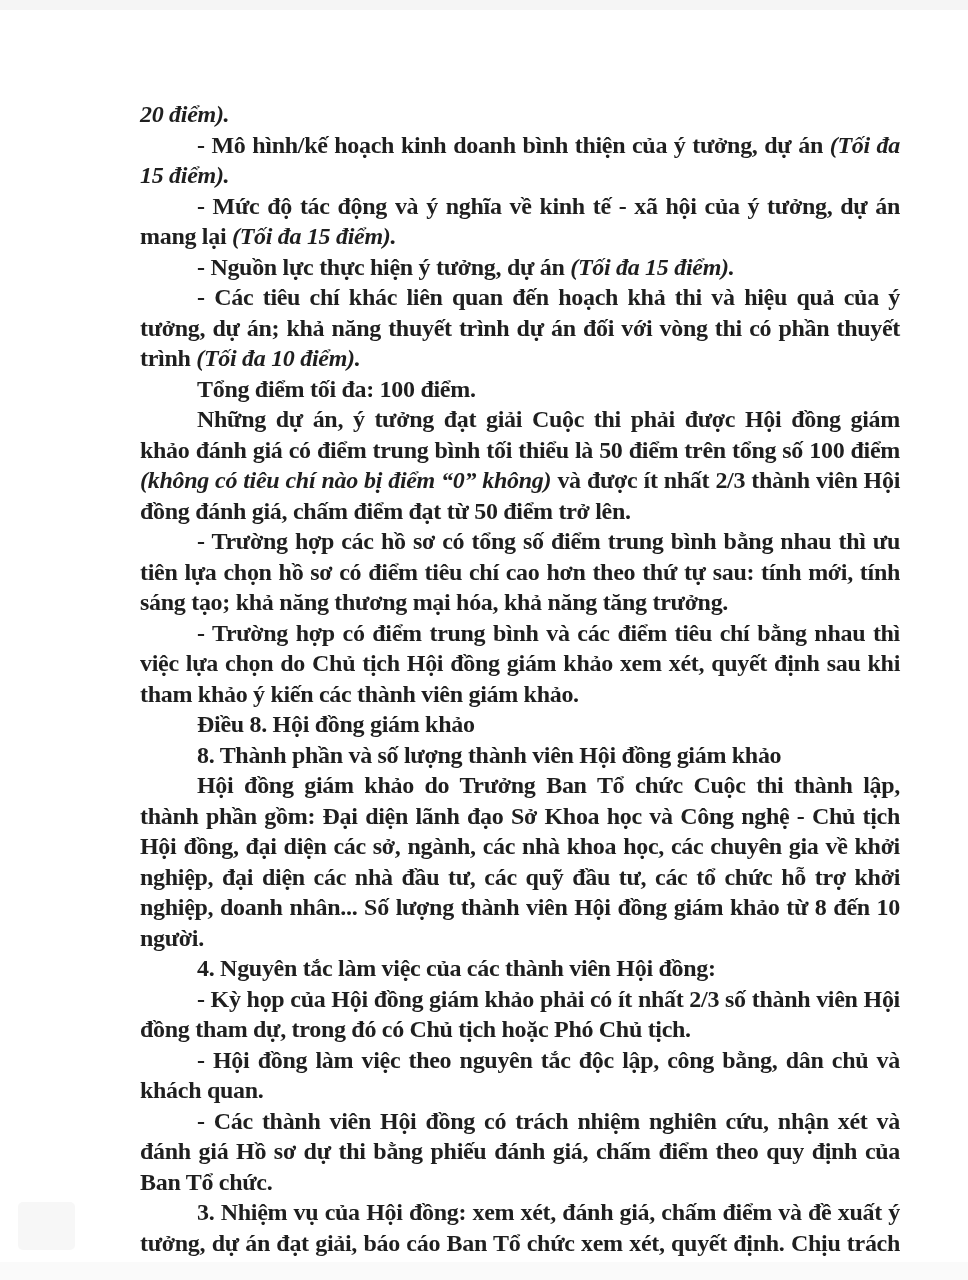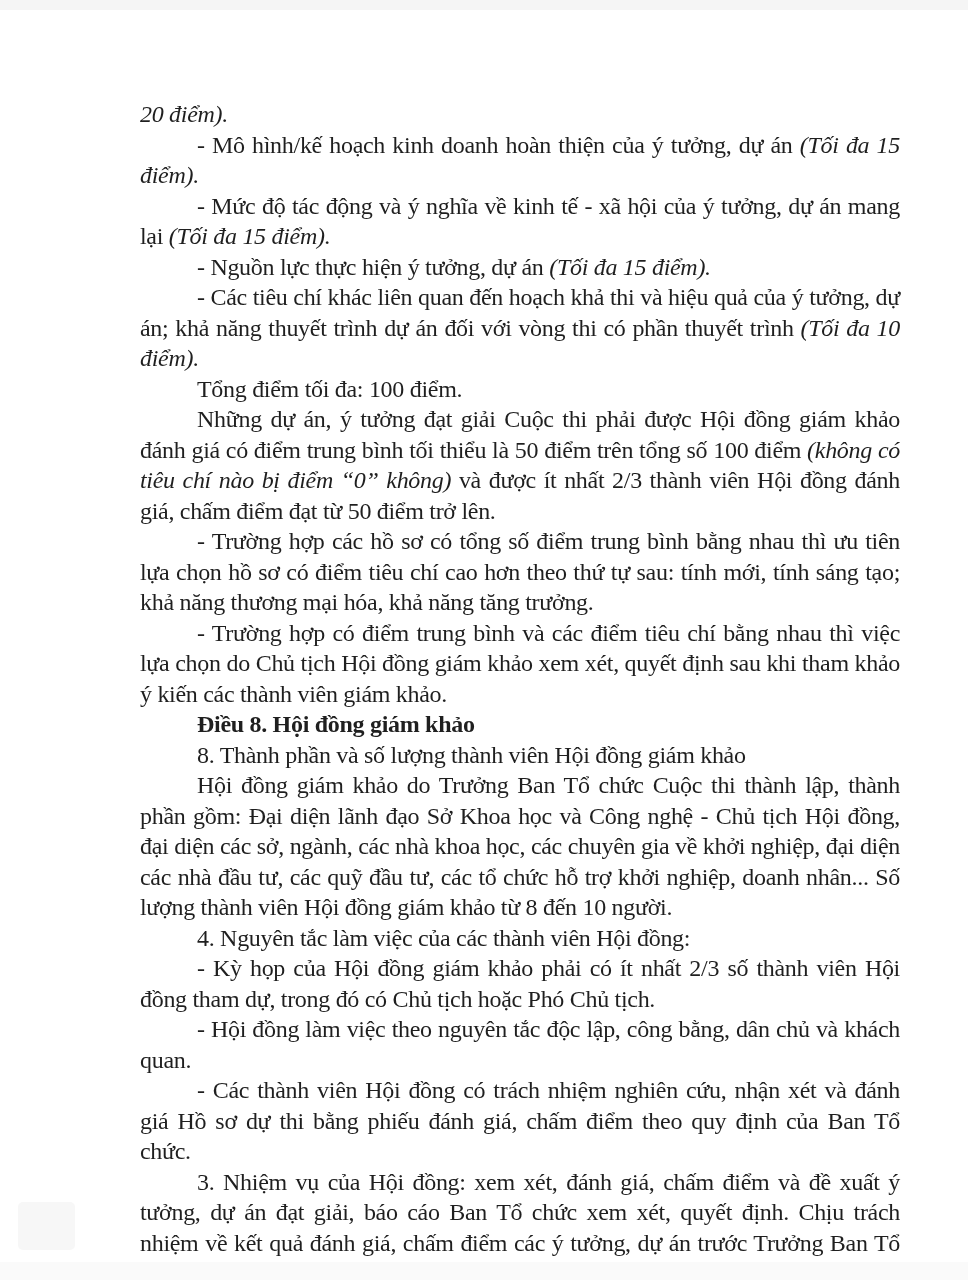--- a/index.html
+++ b/index.html
@@ -19,33 +19,33 @@
   .corner-box {
     position: absolute; left: 18px; top: 1202px; width: 57px; height: 48px;
     border-radius: 5px;
   }
   .doc-body {
     position: absolute; left: 140px; top: 99px; width: 760px;
     font-size: 24px; line-height: 30.5px;
     letter-spacing: -0.3px;
     text-align: justify;
   }
-  .doc-body p { margin: 0; padding: 0; }
+  .doc-body p { margin: 0; padding: 0; font-weight: bold; }
   .doc-body p.indent { text-indent: 57px; }
   .doc-body p.bold { font-weight: bold; }
   .doc-body span.italic { font-style: italic; }
 </style>
 </head>
 <body style="background: rgb(255, 255, 255);">
 
 <div class="top-strip" style="background: rgb(245, 245, 245);"></div>
 
 <div class="doc-body" id="doc-body" style="color: rgb(31, 31, 31);">
     <p class=""><span class="italic">20 điểm).</span></p>
-    <p class="indent"><span>- Mô hình/kế hoạch kinh doanh hoàn thiện của ý tưởng, dự án </span><span class="italic">(Tối đa 15 điểm).</span></p>
+    <p class="indent"><span>- Mô hình/kế hoạch kinh doanh bình thiện của ý tưởng, dự án </span><span class="italic">(Tối đa 15 điểm).</span></p>
     <p class="indent"><span>- Mức độ tác động và ý nghĩa về kinh tế - xã hội của ý tưởng, dự án mang lại </span><span class="italic">(Tối đa 15 điểm).</span></p>
     <p class="indent"><span>- Nguồn lực thực hiện ý tưởng, dự án </span><span class="italic">(Tối đa 15 điểm).</span></p>
     <p class="indent"><span>- Các tiêu chí khác liên quan đến hoạch khả thi và hiệu quả của ý tưởng, dự án; khả năng thuyết trình dự án đối với vòng thi có phần thuyết trình </span><span class="italic">(Tối đa 10 điểm).</span></p>
     <p class="indent"><span>Tổng điểm tối đa: 100 điểm.</span></p>
     <p class="indent"><span>Những dự án, ý tưởng đạt giải Cuộc thi phải được Hội đồng giám khảo đánh giá có điểm trung bình tối thiểu là 50 điểm trên tổng số 100 điểm </span><span class="italic">(không có tiêu chí nào bị điểm “0” không)</span><span> và được ít nhất 2/3 thành viên Hội đồng đánh giá, chấm điểm đạt từ 50 điểm trở lên.</span></p>
     <p class="indent"><span>- Trường hợp các hồ sơ có tổng số điểm trung bình bằng nhau thì ưu tiên lựa chọn hồ sơ có điểm tiêu chí cao hơn theo thứ tự sau: tính mới, tính sáng tạo; khả năng thương mại hóa, khả năng tăng trưởng.</span></p>
     <p class="indent"><span>- Trường hợp có điểm trung bình và các điểm tiêu chí bằng nhau thì việc lựa chọn do Chủ tịch Hội đồng giám khảo xem xét, quyết định sau khi tham khảo ý kiến các thành viên giám khảo.</span></p>
     <p class="indent bold"><span>Điều 8. Hội đồng giám khảo</span></p>
     <p class="indent"><span>8. Thành phần và số lượng thành viên Hội đồng giám khảo</span></p>
     <p class="indent"><span>Hội đồng giám khảo do Trưởng Ban Tổ chức Cuộc thi thành lập, thành phần gồm: Đại diện lãnh đạo Sở Khoa học và Công nghệ - Chủ tịch Hội đồng, đại diện các sở, ngành, các nhà khoa học, các chuyên gia về khởi nghiệp, đại diện các nhà đầu tư, các quỹ đầu tư, các tổ chức hỗ trợ khởi nghiệp, doanh nhân... Số lượng thành viên Hội đồng giám khảo từ 8 đến 10 người.</span></p>

